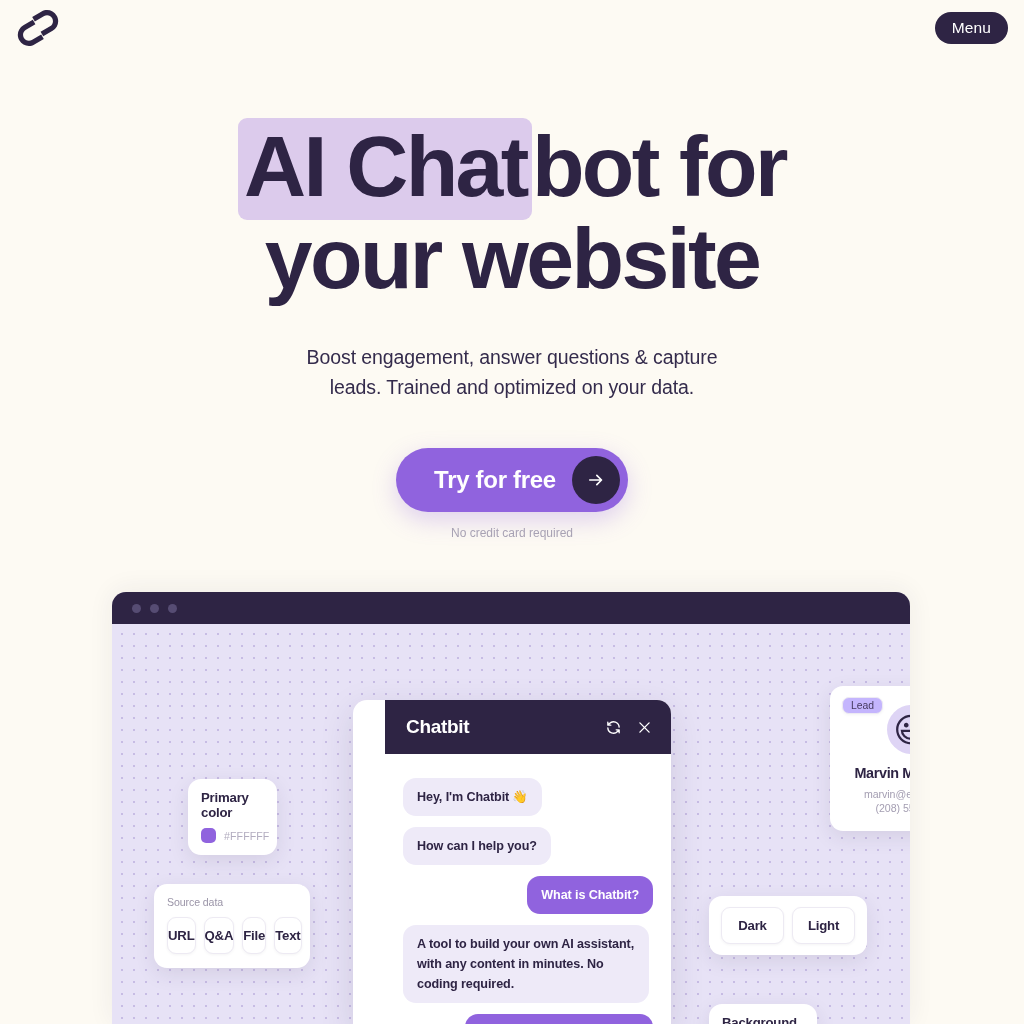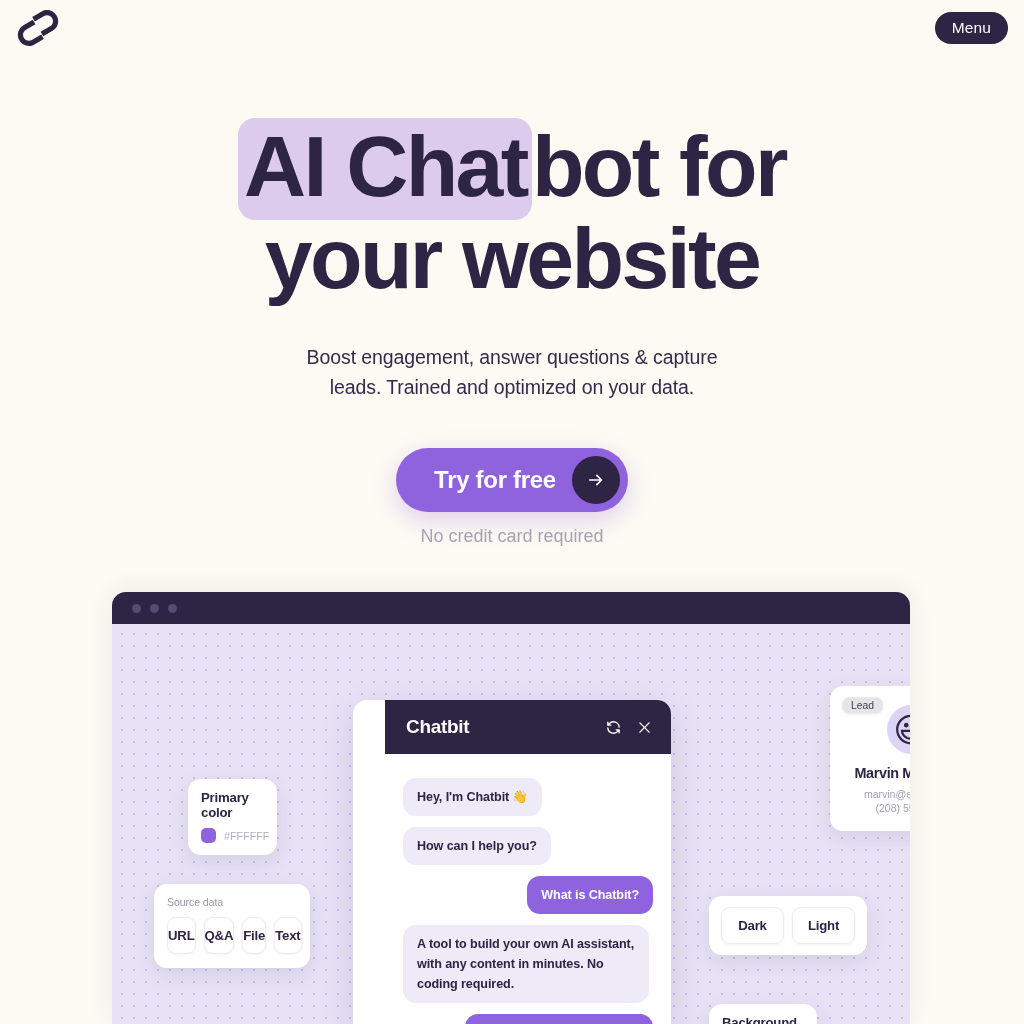--- a/index.html
+++ b/index.html
@@ -63,21 +63,21 @@
     font-size: 86px;
     line-height: 92px;
     font-weight: 700;
     letter-spacing: -2.6px;
     color: #2E2444;
     font-family: "Liberation Sans", sans-serif;
   }
 
   .hero-title .hl {
     background: #DCCBEC;
-    border-radius: 17px;
+    border-radius: 9px;
     padding: 0 5px 6px 6px;
     box-decoration-break: clone;
     -webkit-box-decoration-break: clone;
   }
 
   .hero-sub {
     margin-top: 38px;
     font-size: 19.5px;
     line-height: 30px;
     font-weight: 500;
@@ -118,21 +118,21 @@
     border-radius: 50%;
     background: #2E2444;
     display: flex;
     align-items: center;
     justify-content: center;
     flex: none;
   }
 
   .cta-note {
     margin-top: 14px;
-    font-size: 18px;
+    font-size: 12px;
     color: #A8A2B4;
     font-weight: 400;
   }
 
   
   .browser {
     position: absolute;
     left: 112px;
     top: 592px;
     width: 798px;
@@ -306,21 +306,21 @@
 
   .card-lead {
     left: 718px; top: 62px;
     width: 162px;
     padding: 10px 12px 16px 12px;
     text-align: center;
   }
   .lead-tag {
     position: absolute;
     left: 12px; top: 11px;
-    background: #e5e5e5;
+    background: #c4b5fd;
     border: 1px solid #EDEAF3;
     border-radius: 7px;
     padding: 2px 8px;
     font-size: 10.4px;
     font-weight: 500;
     color: #45395F;
     box-shadow: 0 1px 3px rgba(46,36,68,.05);
   }
   .avatar {
     width: 49px; height: 49px;

